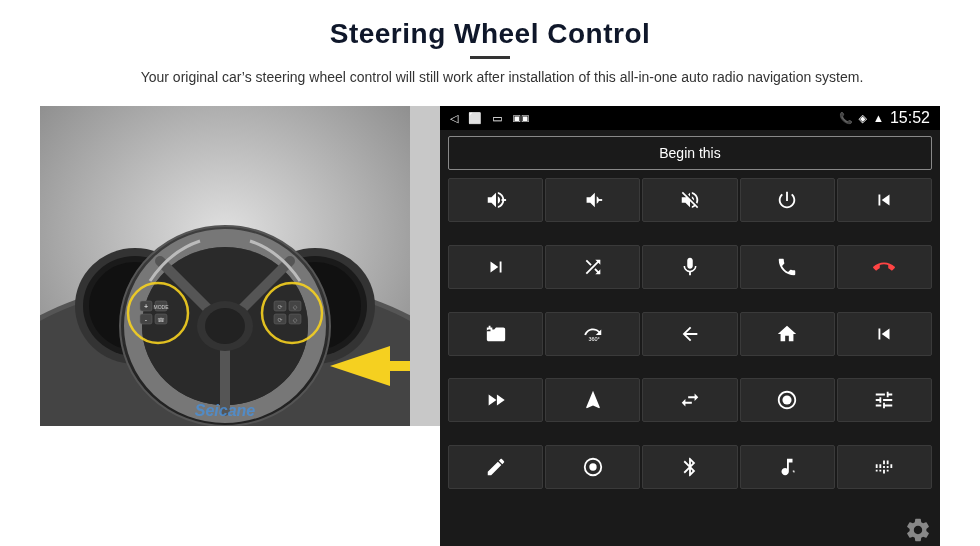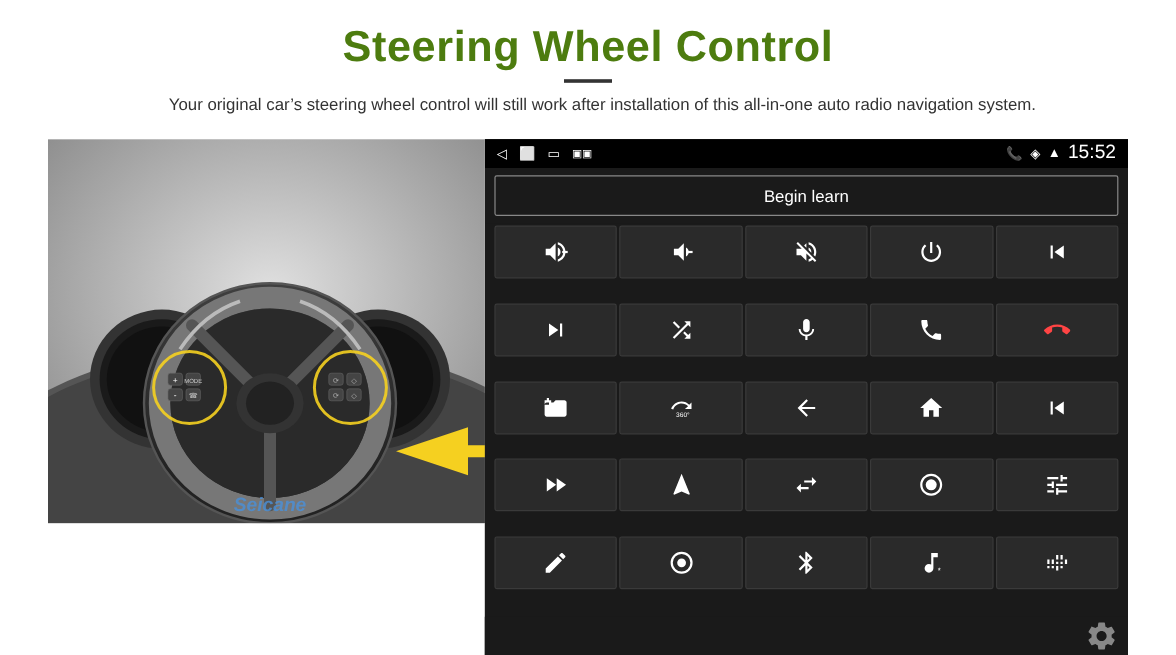--- a/index.html
+++ b/index.html
@@ -19,23 +19,23 @@
       align-items: center;
       padding: 18px 40px 0;
     }
 
     .title-section {
       text-align: center;
       margin-bottom: 6px;
     }
 
     .main-title {
-      font-size: 36px;
+      font-size: 28px;
       font-weight: 900;
-      color: #4d7c0f;
+      color: #0f172a;
       letter-spacing: 0.5px;
     }
 
     .title-divider {
       width: 40px;
       height: 3px;
       background: #333;
       margin: 6px auto 8px;
     }
 
@@ -50,21 +50,21 @@
 
     .content-area {
       display: flex;
       width: 100%;
       margin-top: 12px;
       flex: 1;
     }
 
     
     .steering-image {
-      width: 364px;
+      width: 400px;
       height: 320px;
       background: #c8c8c8;
       position: relative;
       overflow: hidden;
       flex-shrink: 0;
     }
 
     
     .android-screen {
       flex: 1;
@@ -248,21 +248,21 @@
         </div>
         <div class="status-right">
           <span>📞</span>
           <span>◈</span>
           <span>▲</span>
           <span style="font-size:16px; color:#fff;">15:52</span>
         </div>
       </div>
 
       <div class="begin-learn-row">
-        <button class="begin-learn-btn">Begin learn</button>
+        <button class="begin-learn-btn">Begin this</button>
       </div>
 
       <div class="controls-grid">
 
         <div class="ctrl-btn">
           <svg viewBox="0 0 24 24">
               <path d="M3 9v6h4l5 5V4L7 9H3zm13.5 3c0-1.77-1.02-3.29-2.5-4.03v8.05c1.48-.73 2.5-2.25 2.5-4.02zM14 3.23v2.06c2.89.86 5 3.54 5 6.71s-2.11 5.85-5 6.71v2.06c4.01-.91 7-4.49 7-8.77s-2.99-7.86-7-8.77z"></path>
               <rect x="18" y="11" width="5" height="2" fill="#fff"></rect>
             </svg>
         </div>

